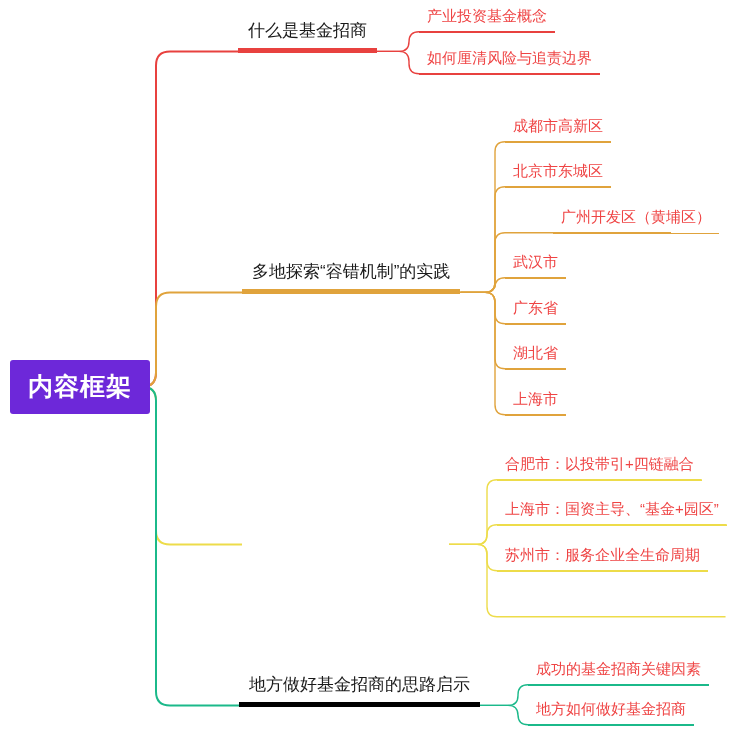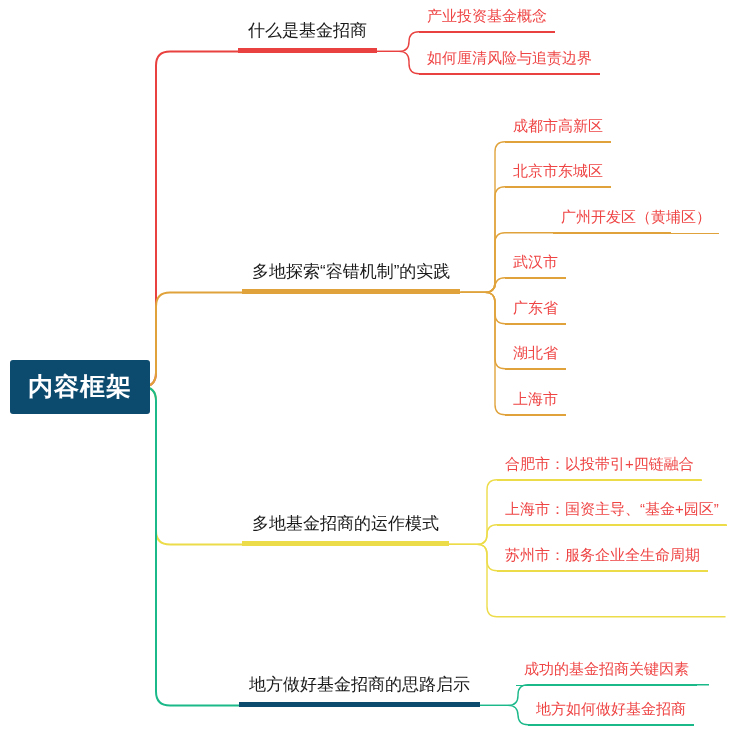--- a/index.html
+++ b/index.html
@@ -25,21 +25,21 @@
     height: 754px;
     pointer-events: none;
   }
   .node {
     position: absolute;
     box-sizing: border-box;
     white-space: nowrap;
   }
   
   .root {
-    background: #0c4a6e;
+    background: #6d28d9;
     color: #ffffff;
     font-size: 25px;
     font-weight: bold;
     letter-spacing: 1px;
     padding: 13px 18px;
     border-radius: 3px;
     line-height: 1.1;
   }
   
   .l1 {
@@ -92,22 +92,21 @@
 
   <div class="node l1" style="left:242px; top:262px; border-bottom:5px solid #e0a33c;">多地探索“容错机制”的实践</div>
   <div class="node l2" style="left:505px; top:117px; border-bottom:1.5px solid #e0a33c;">成都市高新区</div>
   <div class="node l2" style="left:505px; top:162px; border-bottom:1.5px solid #e0a33c;">北京市东城区</div>
   <div class="node l2" style="left:505px; top:208px; border-bottom:1.5px solid #e0a33c;margin-left:48px;">广州开发区（黄埔区）</div>
   <div class="node l2" style="left:505px; top:253px; border-bottom:1.5px solid #e0a33c;">武汉市</div>
   <div class="node l2" style="left:505px; top:299px; border-bottom:1.5px solid #e0a33c;text-align:center;">广东省</div>
   <div class="node l2" style="left:505px; top:344px; border-bottom:1.5px solid #e0a33c;">湖北省</div>
   <div class="node l2" style="left:505px; top:390px; border-bottom:1.5px solid #e0a33c;">上海市</div>
 
-  <div class="node l1" style="left:242px; top:514px; border-bottom:5px solid #eddc4a;">多地基金招商的运作模式</div>
   <div class="node l2" style="left:497px; top:455px; border-bottom:1.5px solid #eddc4a;">合肥市：以投带引+四链融合</div>
   <div class="node l2" style="left:497px; top:500px; border-bottom:1.5px solid #eddc4a;">上海市：国资主导、“基金+园区”</div>
   <div class="node l2" style="left:497px; top:546px; border-bottom:1.5px solid #eddc4a;">苏州市：服务企业全生命周期</div>
 
-  <div class="node l1" style="left:239px; top:675px; border-bottom:5px solid #0c4a6e;">地方做好基金招商的思路启示</div>
-  <div class="node l2" style="left:516px; top:660px; border-bottom:1.5px solid #1bb98a;">成功的基金招商关键因素</div>
+  <div class="node l1" style="left:239px; top:675px; border-bottom:5px solid #000000;">地方做好基金招商的思路启示</div>
+  <div class="node l2" style="left:528px; top:660px; border-bottom:1.5px solid #1bb98a;">成功的基金招商关键因素</div>
   <div class="node l2" style="left:528px; top:700px; border-bottom:1.5px solid #1bb98a;">地方如何做好基金招商</div>
 
 </div>
 
 </body></html>

